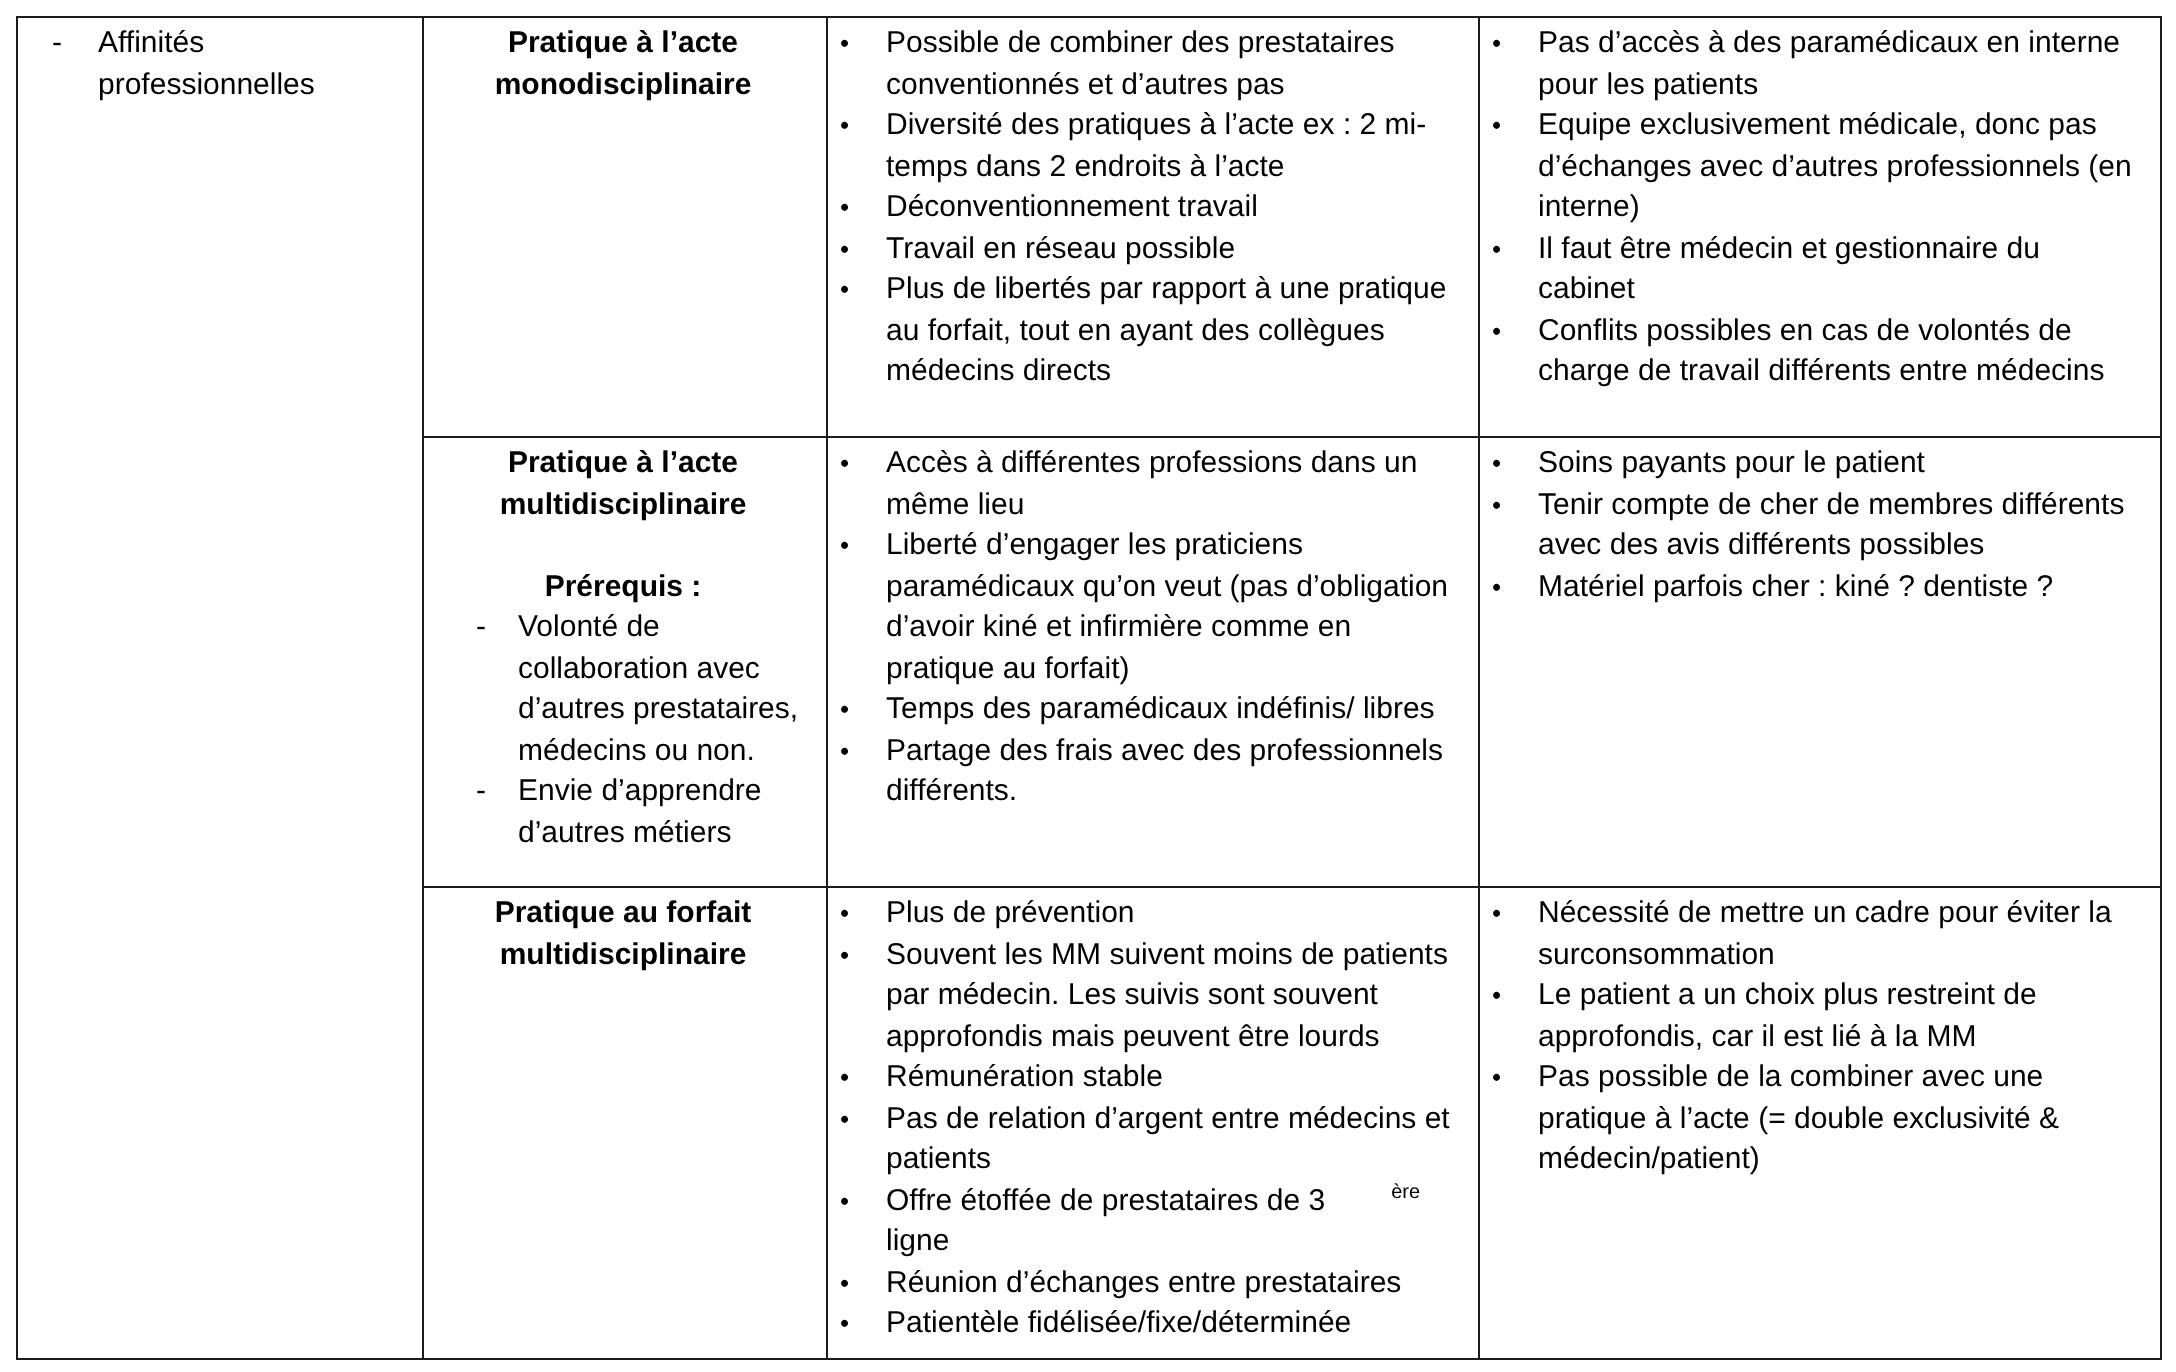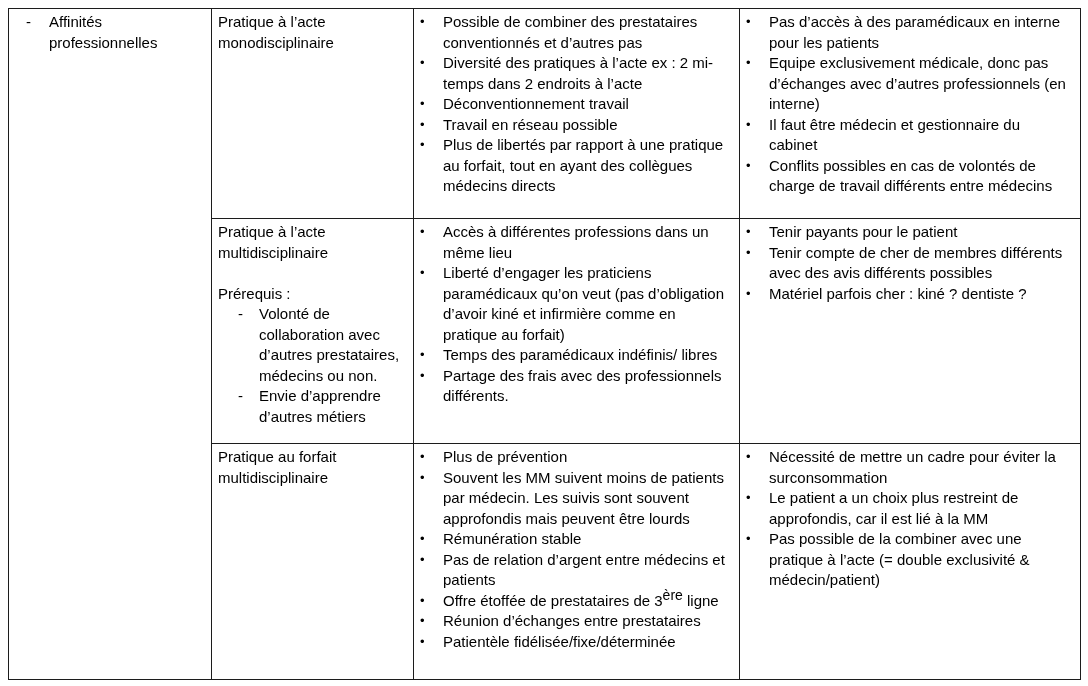--- a/index.html
+++ b/index.html
@@ -9,29 +9,29 @@
   }
   table.doc-table{
     position:absolute;left:8px;top:8px;width:1072px;
     border-collapse:collapse;table-layout:fixed;
   }
   td{
     border:1.5px solid #1c1c1c;vertical-align:top;
     padding:3px 8px 3px 6px;font-size:15px;line-height:20.5px;
   }
   tr.r1{height:210px;} tr.r2{height:225px;margin-left:33px;} tr.r3{height:236px;}
-  .bold{font-weight:normal;}
+  .bold{font-weight:bold;text-align:center;}
   ul{list-style:none;margin:0;padding:0;}
   li{display:flex;align-items:flex-start;}
   .mk{flex:none;}
   .bullets .mk{width:23px;font-size:13px;}
   .cat-list .mk{width:23px;margin-left:11px;font-weight:normal;}
   .prereq-list .mk{width:21px;margin-left:20px;}
   .prereq-h{margin-top:20.5px;}
-  sup{font-size:14px;line-height:0;vertical-align:super;}
+  sup{font-size:10px;line-height:0;vertical-align:super;margin-left:33px;}
   .tx{flex:1 1 auto;}
 </style>
 </head>
 <body>
 
 <div class="page">
   <table class="doc-table">
     <colgroup>
       <col style="width:203px">
         <col style="width:202px">
@@ -130,21 +130,21 @@
           <li>
                 <span class="mk">•</span>
                 <span class="tx">Partage des frais avec des professionnels différents.</span>
               </li>
         </ul>
       </td>
       <td>
         <ul class="bullets">
           <li>
                 <span class="mk">•</span>
-                <span class="tx">Tenir payants pour le patient</span>
+                <span class="tx">Soins payants pour le patient</span>
               </li>
           <li>
                 <span class="mk">•</span>
                 <span class="tx">Tenir compte de cher de membres différents avec des avis différents possibles</span>
               </li>
           <li>
                 <span class="mk">•</span>
                 <span class="tx">Matériel parfois cher : kiné ? dentiste ?</span>
               </li>
         </ul>

